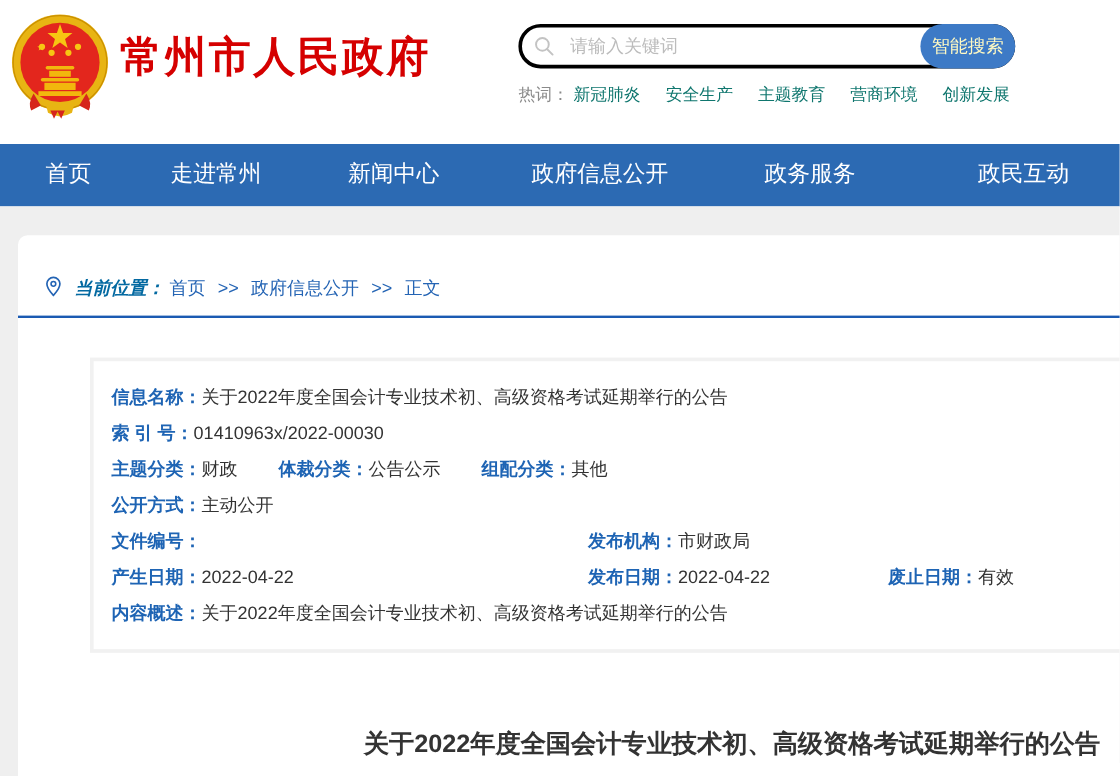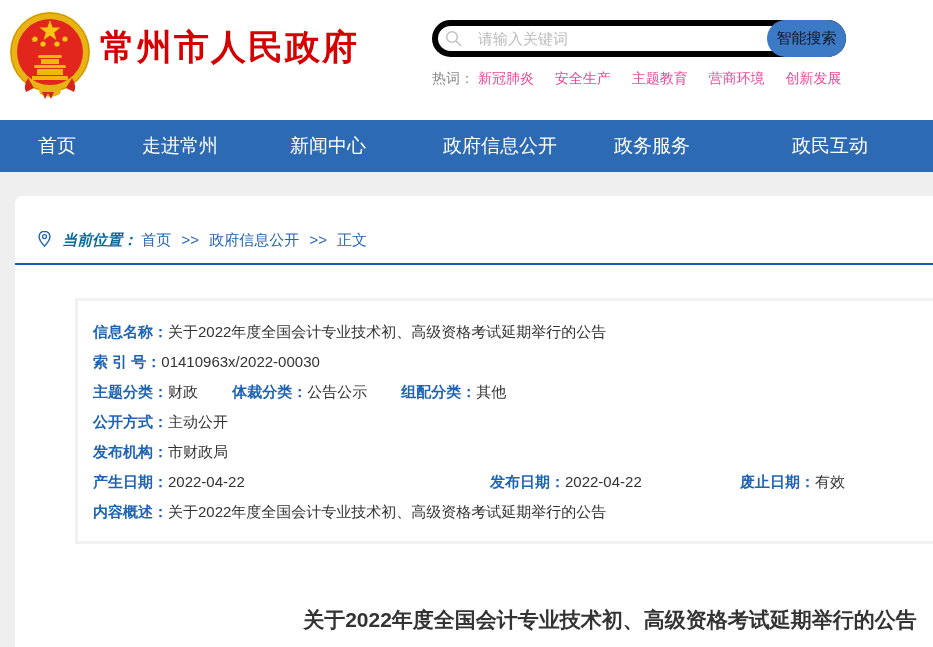--- a/index.html
+++ b/index.html
@@ -14,42 +14,42 @@
   .header{position:relative;height:120px;background:#fff;}
   .logo-link{position:absolute;left:8px;top:6px;display:block;width:340px;height:100px;text-decoration:none;cursor:pointer;text-align:right;}
   .emblem{position:absolute;left:0;top:2px;width:84px;height:92px;}
   .site-title{position:absolute;left:92px;top:18px;font-size:35px;font-weight:bold;color:#d50000;letter-spacing:2px;white-space:nowrap;}
   .site-url{position:absolute;left:100px;top:60px;font-size:17px;letter-spacing:.5px;white-space:nowrap;}
   .url-gray{color:#9a9a9a;}
   .url-red{color:#e00000;}
 
   .search-wrap{position:absolute;left:432px;top:20px;width:414px;height:37px;}
   .search-input{
-    box-sizing:border-box;width:414px;height:37px;border:6px solid #000000;border-radius:19px;
+    box-sizing:border-box;width:414px;height:37px;border:3px solid #000000;border-radius:19px;
     padding:0 90px 0 40px;font-size:15px;color:#333;outline:none;background:#fff;
     font-family:"Liberation Sans","DejaVu Sans",sans-serif;
   }
   .search-input::placeholder{color:#bcbcbc;}
   .search-icon{position:absolute;left:13px;top:10px;width:17px;height:17px;}
   .search-btn{
     position:absolute;right:0;top:0;width:79px;height:37px;border:none;border-radius:18.5px;
-    background:#3d7ac6;color:#0f172a;font-size:15px;cursor:pointer;
+    background:#3d7ac6;color:#fef9c3;font-size:15px;cursor:pointer;
     font-family:"Liberation Sans","DejaVu Sans",sans-serif;
   }
   .hotwords{position:absolute;left:432px;top:70px;font-size:14px;color:#8a8a8a;white-space:nowrap;}
-  .hotwords a{color:#ec4899;text-decoration:none;margin-right:17px;cursor:pointer;}
+  .hotwords a{color:#0f766e;text-decoration:none;margin-right:17px;cursor:pointer;}
 
   
   .nav{height:52px;background:#2c6ab3;display:flex;align-items:center;width:1160px;}
   .nav-item{color:#fff;font-size:19px;line-height:52px;text-decoration:none;cursor:pointer;white-space:nowrap;}
   .nav-item:nth-child(1){margin-left:38px;}
-  .nav-item:nth-child(2){margin-left:66px;}
+  .nav-item:nth-child(2){margin-left:66px;font-family:Liberation Mono, monospace;}
   .nav-item:nth-child(3){margin-left:72px;text-align:right;}
   .nav-item:nth-child(4){margin-left:77px;}
-  .nav-item:nth-child(5){margin-left:57px;}
+  .nav-item:nth-child(5){margin-left:80px;}
   .nav-item:nth-child(6){margin-left:102px;}
 
   
   .content-bg{background:#efefef;padding:24px 0 0 15px;width:1145px;}
   .card{background:#fff;border-radius:8px 0 0 0;width:1145px;min-height:427px;padding-bottom:20px;}
 
   .breadcrumb{
     box-sizing:border-box;margin:0;padding:34px 0 13px 22px;
     border-bottom:2px solid #1b5ab2;font-size:15px;white-space:nowrap;
   }
@@ -162,20 +162,21 @@
           <span class="m-inline"><span class="m-label">主题分类：</span><span>财政</span></span>
           <span class="m-inline"><span class="m-label">体裁分类：</span><span>公告公示</span></span>
           <span class="m-inline"><span class="m-label">组配分类：</span><span>其他</span></span>
         </div>
 
         <div class="m-row">
           <span class="m-label">公开方式：</span><span>主动公开</span>
         </div>
 
         <div class="m-row m-flex">
+          <span class="cell-a"><span class="m-label">文件编号：</span><span></span></span>
           <span><span class="m-label">发布机构：</span><span>市财政局</span></span>
         </div>
 
         <div class="m-row m-flex">
           <span class="cell-a"><span class="m-label">产生日期：</span><span>2022-04-22</span></span>
           <span class="cell-b"><span class="m-label">发布日期：</span><span>2022-04-22</span></span>
           <span><span class="m-label">废止日期：</span><span>有效</span></span>
         </div>
 
         <div class="m-row">

